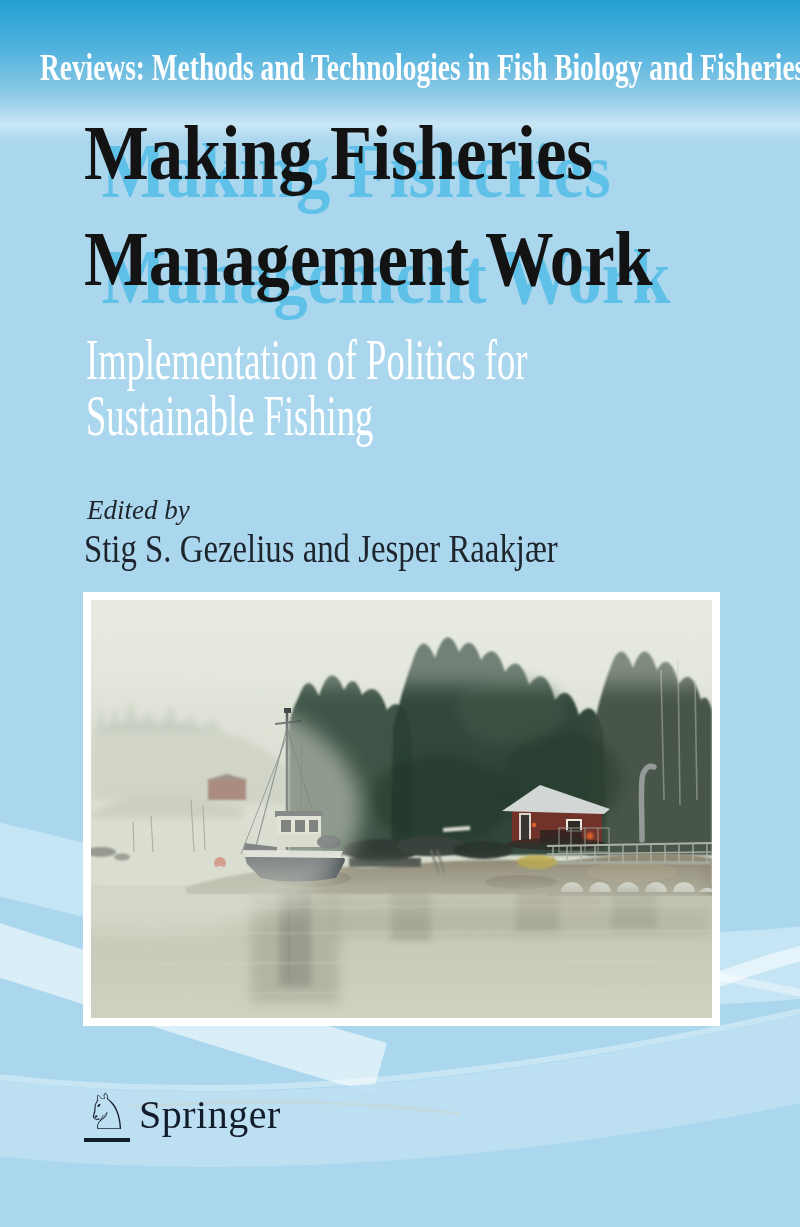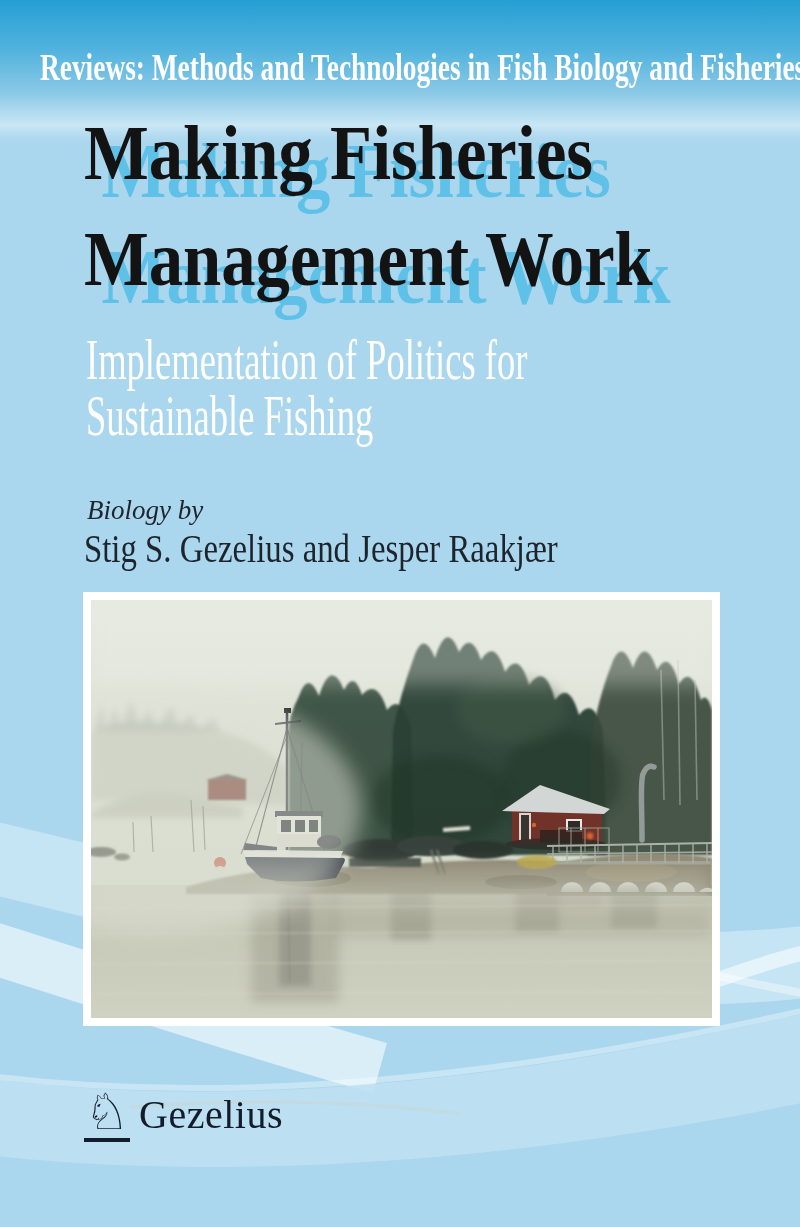--- a/index.html
+++ b/index.html
@@ -85,21 +85,21 @@
   <div class="book-title">
     <div>Making Fisheries</div>
     <div>Management Work</div>
   </div>
 
   <div class="book-subtitle">
     <div>Implementation of Politics for</div>
     <div>Sustainable Fishing</div>
   </div>
 
-  <div class="edited-by">Biology by</div>
+  <div class="edited-by">Edited by</div>
 
   <div class="editor-names">Stig S. Gezelius and Jesper Raakjær</div>
 
   <figure class="photo-frame" style="margin:0" role="img" aria-label="Misty Scandinavian coastal harbour with a fishing boat, red cabin, pine trees and a wooden raft">
     <svg viewBox="0 0 621 418" preserveAspectRatio="none">
       <defs>
         <linearGradient id="sky" x1="0" y1="0" x2="0" y2="1">
           <stop offset="0" stop-color="#e7eae0"></stop>
             <stop offset="1" stop-color="#d2d8c8"></stop>
         </linearGradient>
@@ -264,16 +264,16 @@
       <ellipse cx="60" cy="210" rx="210" ry="125" fill="#dfe2d6" opacity="0.5" filter="url(#b10)"></ellipse>
       <rect x="0" y="0" width="621" height="85" fill="#e9ece3" opacity="0.35" filter="url(#b10)"></rect>
     </svg>
   </figure>
 
   <div class="publisher">
     <div class="knight-wrap">
       <span class="knight-glyph">♘</span>
       <div class="knight-bar"></div>
     </div>
-    <div class="publisher-name">Gezelius</div>
+    <div class="publisher-name">Springer</div>
   </div>
 
 </div>
 
 </body></html>

